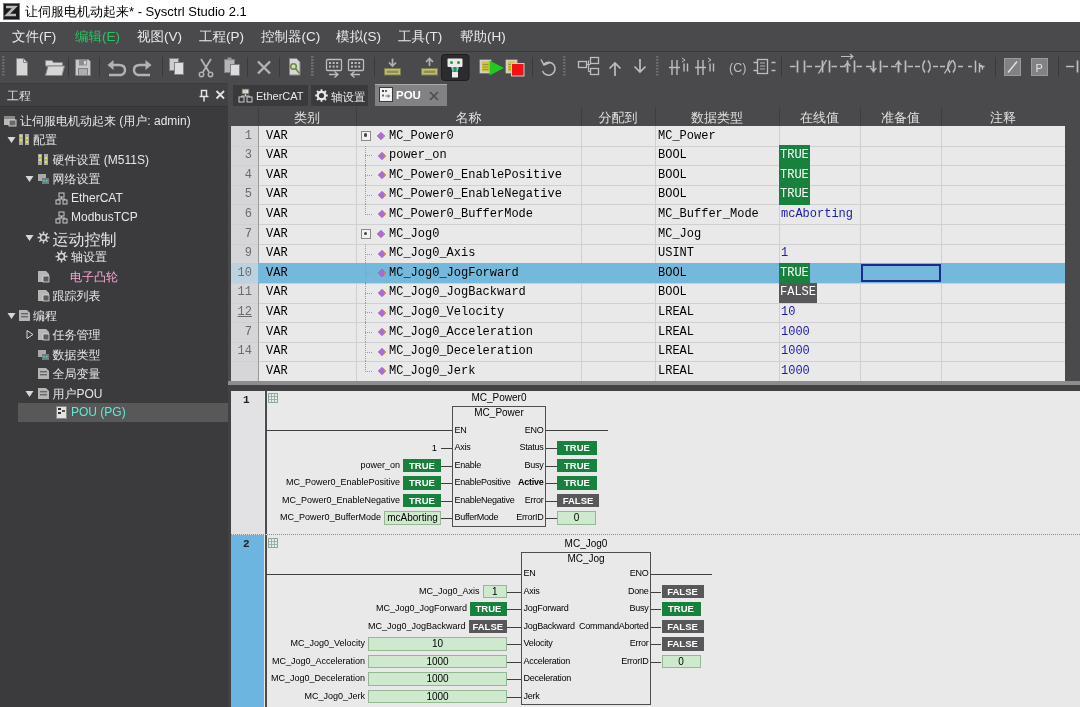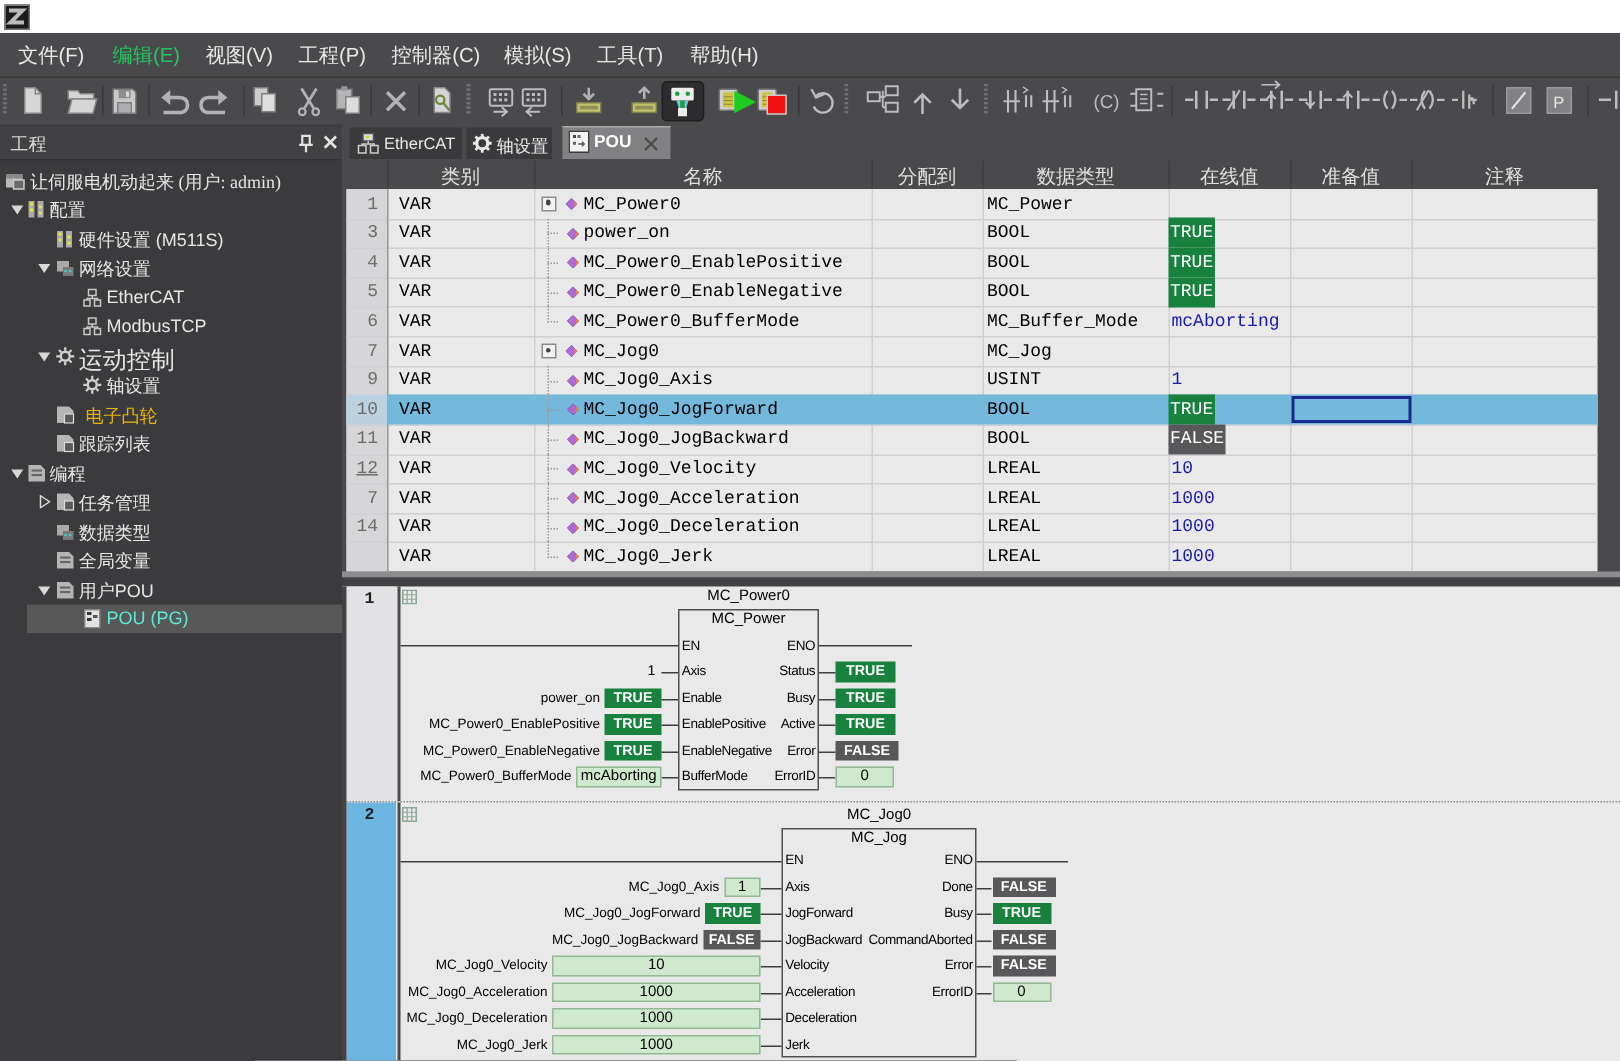--- a/index.html
+++ b/index.html
@@ -4,20 +4,21 @@
 #app{position:relative;width:1080px;height:707px;background:#4a4a4d;overflow:hidden;font-family:"Liberation Sans",sans-serif;}
 .t{position:absolute;white-space:nowrap;}
 .mono{font-family:"Liberation Mono",monospace;}
 </style></head><body>
 <div id="app">
 <div class="t" style="left:0;top:0;width:1080px;height:22px;background:#fff;"></div>
 <div class="t" style="left:3px;top:3px;width:15px;height:15px;background:#1b1b1b;border:1px solid #777;"></div>
 <svg class="t" style="left:4px;top:4px;" width="14" height="14">
       <path d="M2 3 L11 3 L3 11 L12 11" stroke="#bbb" stroke-width="2.6" fill="none"></path>
     </svg>
+<div class="t" style="left:25px;top:3px;font-size:13px;color:#000;">让伺服电机动起来* - Sysctrl Studio 2.1</div>
 <div class="t" style="left:0;top:22px;width:1080px;height:29px;background:#4a4a4d;border-bottom:1px solid #3a3a3a;"></div>
 <div class="t" style="left:12px;top:28px;font-size:13.5px;color:#e8e8e8;">文件(F)</div>
 <div class="t" style="left:75px;top:28px;font-size:13.5px;color:#22c55e;">编辑(E)</div>
 <div class="t" style="left:137px;top:28px;font-size:13.5px;color:#e8e8e8;">视图(V)</div>
 <div class="t" style="left:199px;top:28px;font-size:13.5px;color:#e8e8e8;">工程(P)</div>
 <div class="t" style="left:261px;top:28px;font-size:13.5px;color:#e8e8e8;">控制器(C)</div>
 <div class="t" style="left:336px;top:28px;font-size:13.5px;color:#e8e8e8;">模拟(S)</div>
 <div class="t" style="left:398px;top:28px;font-size:13.5px;color:#e8e8e8;">工具(T)</div>
 <div class="t" style="left:460px;top:28px;font-size:13.5px;color:#e8e8e8;">帮助(H)</div>
 <div class="t" style="left:0;top:52px;width:1080px;height:31px;background:#4a4a4d;"></div>
@@ -169,21 +170,21 @@
 <div class="t" style="left:7px;top:88px;font-size:12px;color:#dcdcdc;">工程</div>
 <svg class="t" style="left:199px;top:89px;" width="28" height="15">
       <path d="M2.5 1.5 l5 0 l0 6 l-5 0 z M5 8 l0 4.5 M0.5 7.5 l9 0" stroke="#e2e2e2" stroke-width="1.5" fill="none"></path>
       <path d="M17.5 2 l7.5 7.5 M25 2 l-7.5 7.5" stroke="#e2e2e2" stroke-width="1.8"></path>
     </svg>
 <svg class="t" style="left:3px;top:113.5px" width="14" height="13">
       <rect x="1" y="2" width="11" height="9" fill="#b9b9b9"></rect>
       <rect x="1" y="2" width="11" height="3" fill="#8a8a8a"></rect>
       <rect x="6" y="6" width="7" height="6" fill="#6a6a6a" stroke="#ccc"></rect>
     </svg>
-<div class="t" style="left:20px;top:112.5px;font-size:12px;color:#e6e6e6;font-family:Liberation Serif, serif;">让伺服电机动起来 (用户: admin)</div>
+<div class="t" style="left:20px;top:112.5px;font-size:12px;color:#e6e6e6;">让伺服电机动起来 (用户: admin)</div>
 <svg class="t" style="left:7px;top:135px" width="9" height="9">
       <path d="M0.5 2 L8.5 2 L4.5 8 Z" fill="#d8d8d8"></path>
     </svg>
 <svg class="t" style="left:18px;top:133px" width="13" height="13">
       <rect x="1" y="1" width="4" height="11" fill="#a9a9a9"></rect>
       <rect x="7" y="1" width="4" height="11" fill="#a9a9a9"></rect>
       <rect x="2" y="2" width="2" height="2" fill="#e8e438"></rect>
       <rect x="2" y="6" width="2" height="2" fill="#e8e438"></rect>
       <rect x="8" y="4" width="2" height="2" fill="#e8e438"></rect>
       <rect x="8" y="8" width="2" height="2" fill="#e8e438"></rect>
@@ -236,21 +237,21 @@
       <circle cx="6.5" cy="6.5" r="3" fill="none" stroke="#d2d2d2" stroke-width="1.6"></circle>
       <g stroke="#d2d2d2" stroke-width="1.5">
         <path d="M6.5 0.5 l0 2.4 M6.5 10.1 l0 2.4 M0.5 6.5 l2.4 0 M10.1 6.5 l2.4 0 M2.3 2.3 l1.7 1.7 M9 9 l1.7 1.7 M10.7 2.3 l-1.7 1.7 M4 9 l-1.7 1.7"></path>
       </g>
     </svg>
 <div class="t" style="left:71px;top:249px;font-size:12px;color:#e6e6e6;">轴设置</div>
 <svg class="t" style="left:37px;top:269.5px" width="13" height="13">
       <path d="M1 1 h8 l3 3 v8 h-11 z" fill="#b5b5b5"></path>
       <rect x="6" y="6" width="6" height="6" fill="#5a5a5a" stroke="#ddd" stroke-width="0.8"></rect>
     </svg>
-<div class="t" style="left:57px;top:268.5px;font-size:12px;color:#eab308;">电子凸轮</div>
+<div class="t" style="left:70px;top:268.5px;font-size:12px;color:#f9a8d4;">电子凸轮</div>
 <svg class="t" style="left:37px;top:289px" width="13" height="13">
       <path d="M1 1 h8 l3 3 v8 h-11 z" fill="#b5b5b5"></path>
       <rect x="6" y="6" width="6" height="6" fill="#5a5a5a" stroke="#ddd" stroke-width="0.8"></rect>
     </svg>
 <div class="t" style="left:52.5px;top:288px;font-size:12px;color:#e6e6e6;">跟踪列表</div>
 <svg class="t" style="left:7px;top:310.5px" width="9" height="9">
       <path d="M0.5 2 L8.5 2 L4.5 8 Z" fill="#d8d8d8"></path>
     </svg>
 <svg class="t" style="left:18px;top:308.5px" width="13" height="13">
       <path d="M1 1 h8 l3 3 v8 h-11 z" fill="#b5b5b5"></path>
@@ -532,21 +533,21 @@
 <div class="t" style="left:499px;top:407.3px;transform:translateX(-50%);font-size:10px;color:#000;">MC_Power</div>
 <div class="t" style="left:454.5px;top:424.92px;font-size:9px;color:#000;letter-spacing:-0.25px;">EN</div>
 <div class="t" style="left:454.5px;top:442.42px;font-size:9px;color:#000;letter-spacing:-0.25px;">Axis</div>
 <div class="t" style="left:454.5px;top:459.92px;font-size:9px;color:#000;letter-spacing:-0.25px;">Enable</div>
 <div class="t" style="left:454.5px;top:477.42px;font-size:9px;color:#000;letter-spacing:-0.25px;">EnablePositive</div>
 <div class="t" style="left:454.5px;top:494.92px;font-size:9px;color:#000;letter-spacing:-0.25px;">EnableNegative</div>
 <div class="t" style="left:454.5px;top:512.42px;font-size:9px;color:#000;letter-spacing:-0.25px;">BufferMode</div>
 <div class="t" style="right:536.5px;top:424.92px;font-size:9px;color:#000;letter-spacing:-0.25px;">ENO</div>
 <div class="t" style="right:536.5px;top:442.42px;font-size:9px;color:#000;letter-spacing:-0.25px;">Status</div>
 <div class="t" style="right:536.5px;top:459.92px;font-size:9px;color:#000;letter-spacing:-0.25px;">Busy</div>
-<div class="t" style="right:536.5px;top:477.42px;font-size:9px;color:#000;letter-spacing:-0.25px;">Active</div>
+<div class="t" style="right:536.5px;top:477.42px;font-size:9px;color:#000;letter-spacing:-0.25px;font-weight:bold;">Active</div>
 <div class="t" style="right:536.5px;top:494.92px;font-size:9px;color:#000;letter-spacing:-0.25px;">Error</div>
 <div class="t" style="right:536.5px;top:512.42px;font-size:9px;color:#000;letter-spacing:-0.25px;">ErrorID</div>
 <div class="t" style="left:266.5px;top:430px;width:185.5px;height:1.4px;background:#3f3f3f;"></div>
 <div class="t" style="left:546px;top:430px;width:62px;height:1.4px;background:#3f3f3f;"></div>
 <div class="t" style="left:441px;top:448px;width:11px;height:1.4px;background:#3f3f3f;"></div>
 <div class="t" style="left:546px;top:448px;width:11px;height:1.4px;background:#3f3f3f;"></div>
 <div class="t" style="left:441px;top:465.5px;width:11px;height:1.4px;background:#3f3f3f;"></div>
 <div class="t" style="left:546px;top:465.5px;width:11px;height:1.4px;background:#3f3f3f;"></div>
 <div class="t" style="left:441px;top:483px;width:11px;height:1.4px;background:#3f3f3f;"></div>
 <div class="t" style="left:546px;top:483px;width:11px;height:1.4px;background:#3f3f3f;"></div>

